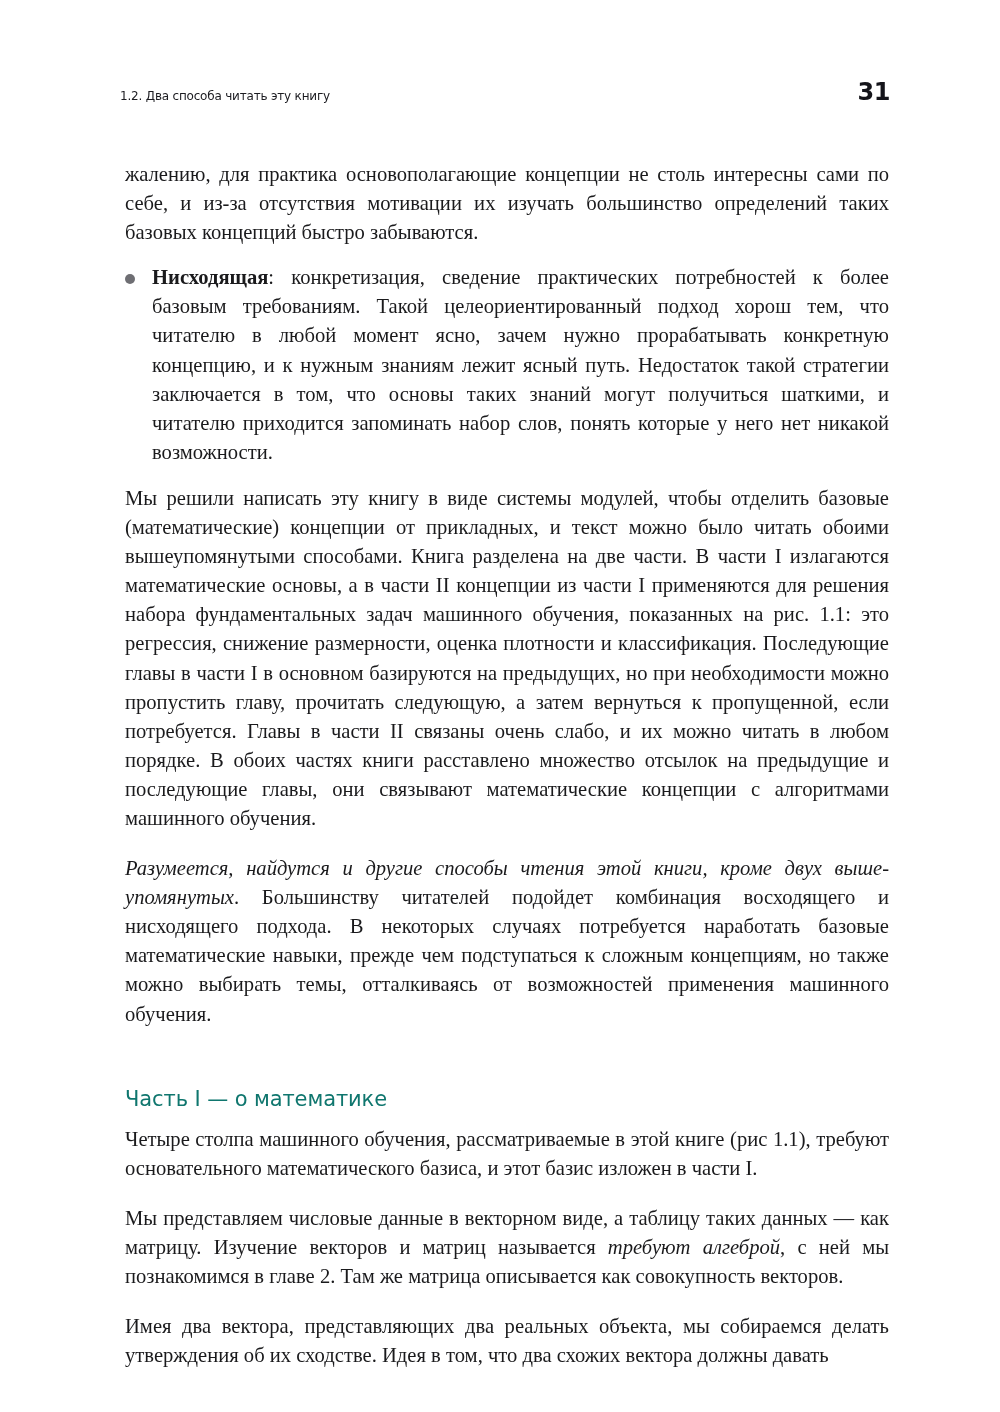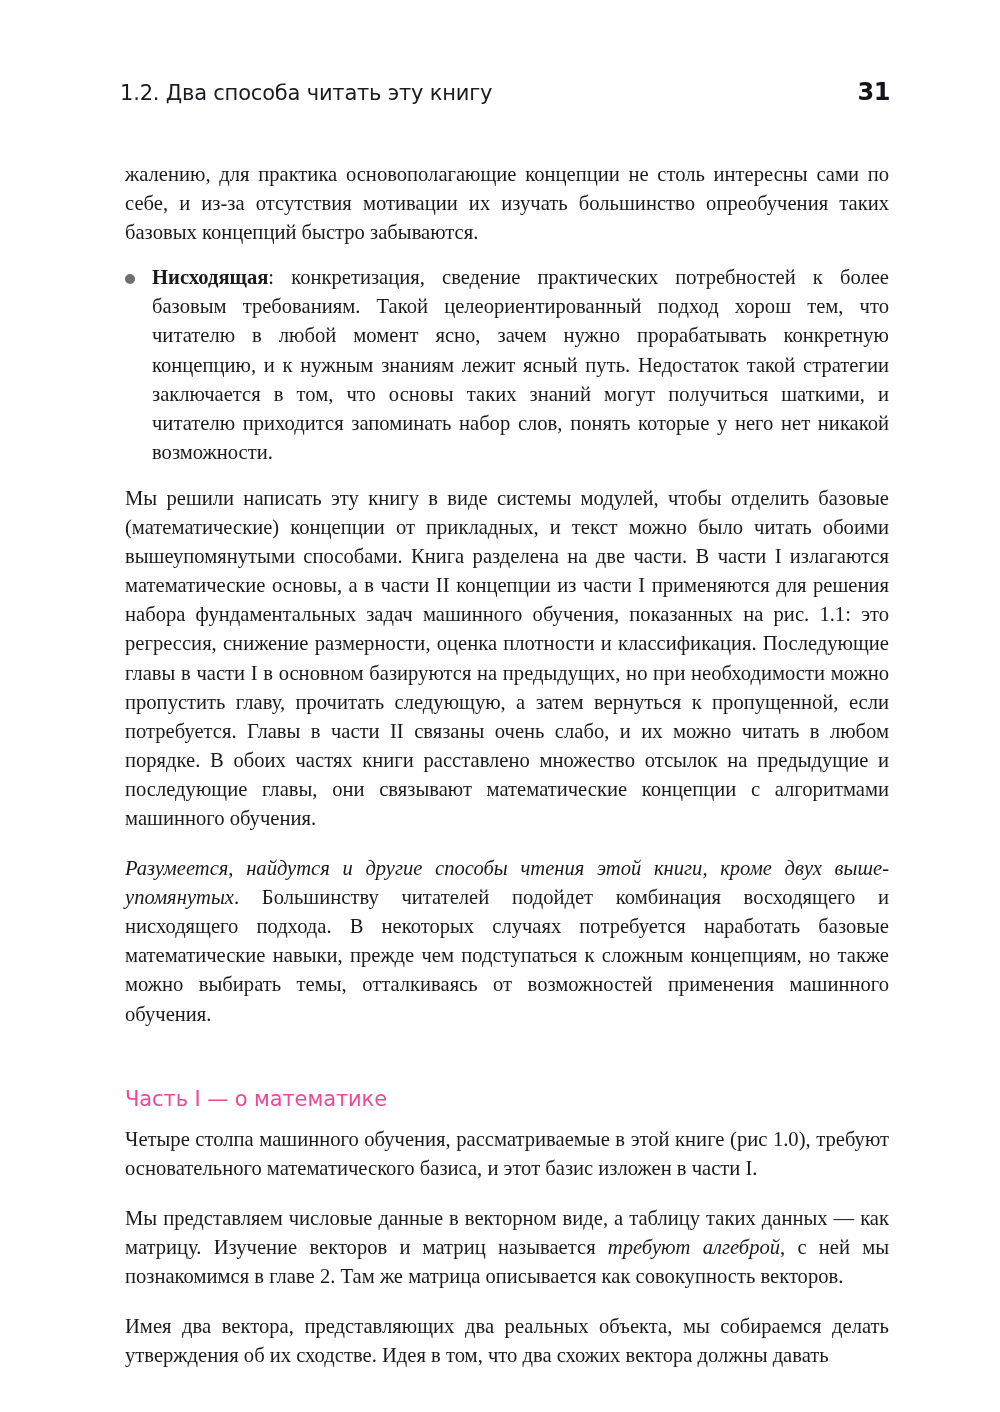--- a/index.html
+++ b/index.html
@@ -30,21 +30,21 @@
     left: 120px;
     right: 110px;
     top: 78px;
     height: 32px;
     display: flex;
     align-items: baseline;
     justify-content: space-between;
   }
   .running-head-title {
     font-family: "DejaVu Sans", "Liberation Sans", sans-serif;
-    font-size: 21px;
+    font-size: 12px;
     font-weight: 400;
     letter-spacing: -0.2px;
     color: #1b1b20;
     white-space: nowrap;
   }
   .running-head-folio {
     font-family: "DejaVu Sans", "Liberation Sans", sans-serif;
     font-size: 24px;
     font-weight: 700;
     color: #14141a;
@@ -100,63 +100,63 @@
   em, .it {
     font-style: italic;
   }
 
   
   .section-heading {
     font-family: "DejaVu Sans", "Liberation Sans", sans-serif;
     font-size: 21px;
     font-weight: 400;
     letter-spacing: -0.1px;
-    color: #ec4899;
+    color: #0f766e;
     margin: 0 0 12px 0;
     text-align: left;
     line-height: 28px;
   }
 
   .space-before-heading { height: 40px; }
   .gap-sm { height: 5px; }
 </style>
 </head>
 <body>
 
 <div class="page">
 
   <div class="running-head">
     <span class="running-head-title">1.2. Два способа читать эту книгу</span>
     <span class="running-head-folio">31</span>
   </div>
 
   <div class="column">
 
-    <p class="para">жалению, для практика основополагающие концепции не столь интересны сами по себе, и из-за отсутствия мотивации их изучать большинство опре­обучения таких базовых концепций быстро забываются.</p>
+    <p class="para">жалению, для практика основополагающие концепции не столь интересны сами по себе, и из-за отсутствия мотивации их изучать большинство опре­делений таких базовых концепций быстро забываются.</p>
 
     <ul class="list">
       <li>
         <span class="bullet-dot"></span>
         <span class="term">Нисходящая</span><span>:</span><span> конкретизация, сведение практических потребностей к более базовым требованиям. Такой целеориентированный подход хорош тем, что читателю в любой момент ясно, зачем нужно прорабатывать конкретную концепцию, и к нужным знаниям лежит ясный путь. Недостаток такой стра­тегии заключается в том, что основы таких знаний могут получиться шатки­ми, и читателю приходится запоминать набор слов, понять которые у него нет никакой возможности.</span>
       </li>
     </ul>
 
     <div class="gap-sm"></div>
 
     <p class="para">Мы решили написать эту книгу в виде системы модулей, чтобы отделить базо­вые (математические) концепции от прикладных, и текст можно было читать обоими вышеупомянутыми способами. Книга разделена на две части. В части I излагаются математические основы, а в части II концепции из части I применя­ются для решения набора фундаментальных задач машинного обучения, по­казанных на рис. 1.1: это регрессия, снижение размерности, оценка плотности и классификация. Последующие главы в части I в основном базируются на предыдущих, но при необходимости можно пропустить главу, прочитать следу­ющую, а затем вернуться к пропущенной, если потребуется. Главы в части II связаны очень слабо, и их можно читать в любом порядке. В обоих частях кни­ги расставлено множество отсылок на предыдущие и последующие главы, они связывают математические концепции с алгоритмами машинного обучения.</p>
 
     <div class="gap-sm"></div>
 
     <p class="para"><em class="it">Разумеется, найдутся и другие способы чтения этой книги, кроме двух выше­упомянутых</em><span>. Большинству читателей подойдет комбинация восходящего и нисходящего подхода. В некоторых случаях потребуется наработать базовые математические навыки, прежде чем подступаться к сложным концепциям, но также можно выбирать темы, отталкиваясь от возможностей применения ма­шинного обучения.</span></p>
 
     <div class="space-before-heading"></div>
 
     <h2 class="section-heading">Часть I — о математике</h2>
 
-    <p class="para">Четыре столпа машинного обучения, рассматриваемые в этой книге (рис 1.0), требуют основательного математического базиса, и этот базис изложен в части I.</p>
+    <p class="para">Четыре столпа машинного обучения, рассматриваемые в этой книге (рис 1.1), требуют основательного математического базиса, и этот базис изложен в части I.</p>
 
     <div class="gap-sm"></div>
 
     <p class="para"><span>Мы представляем числовые данные в векторном виде, а таблицу таких данных — как матрицу. Изучение векторов и матриц называется </span><em class="it">требуют алгеброй</em><span>, с ней мы познакомимся в главе 2. Там же матрица описывается как совокупность векторов.</span></p>
 
     <div class="gap-sm"></div>
 
     <p class="para">Имея два вектора, представляющих два реальных объекта, мы собираемся делать утверждения об их сходстве. Идея в том, что два схожих вектора должны давать</p>
 
   </div>

